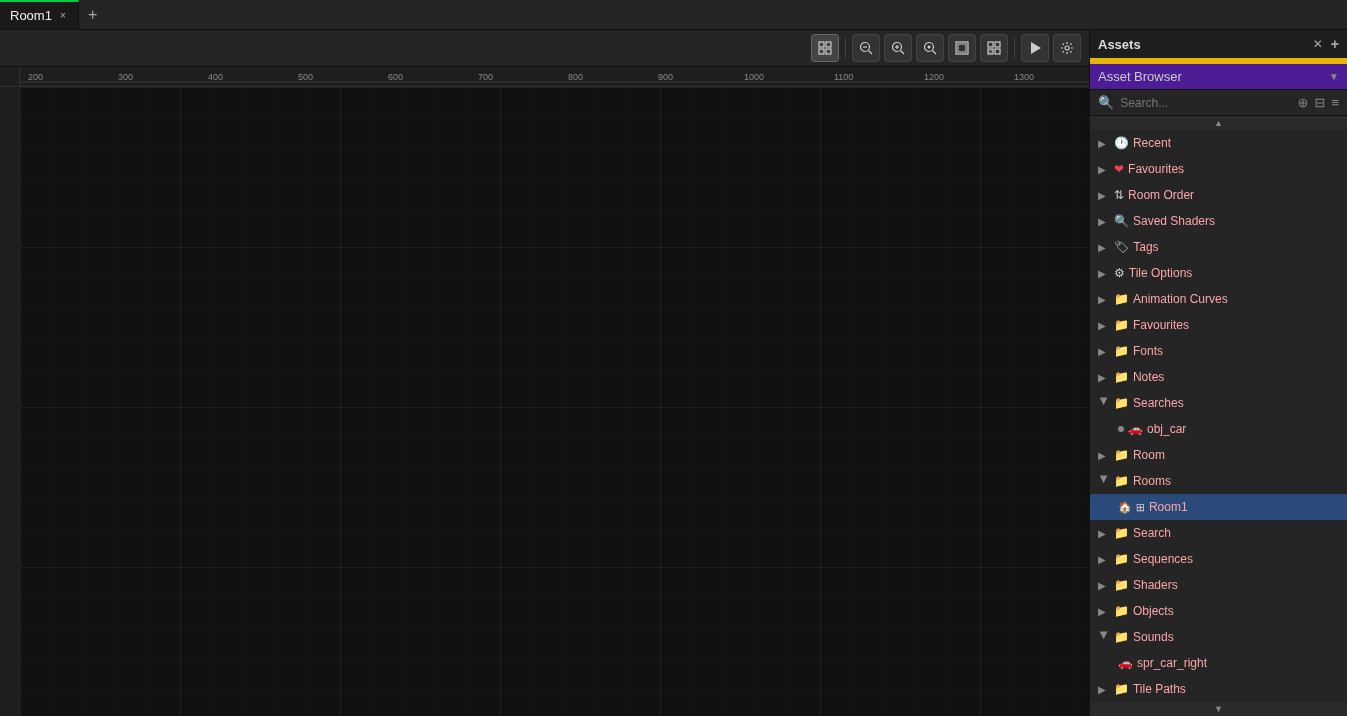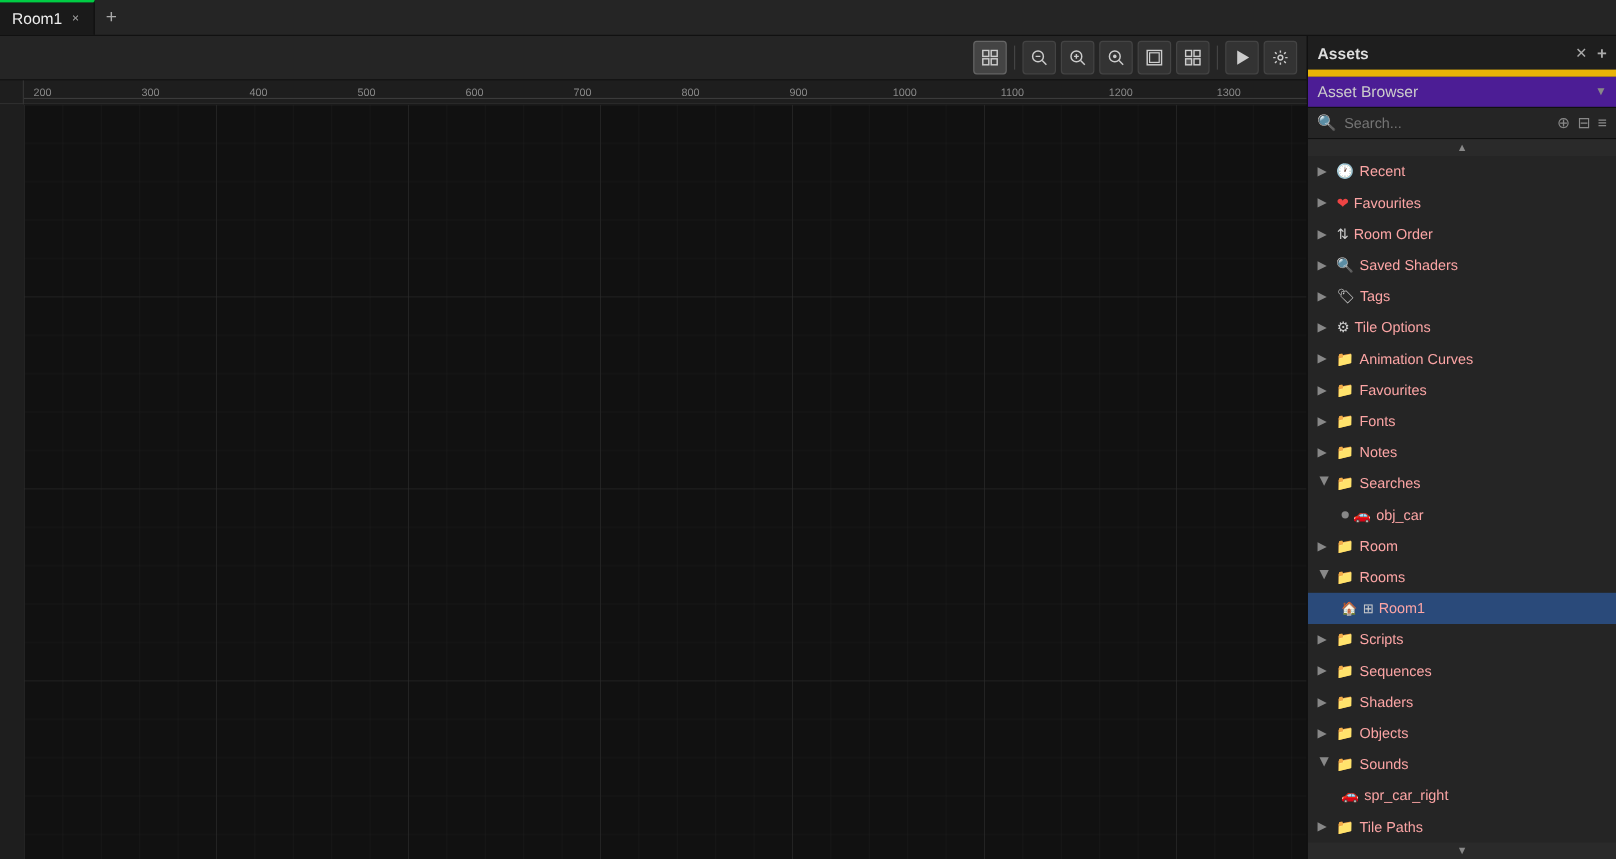--- a/index.html
+++ b/index.html
@@ -534,21 +534,21 @@
 
       <div class="tree-item child1 selected">
         <span class="tree-icon" style="font-size:11px;">🏠</span>
         <span class="tree-icon" style="font-size:11px;">⊞</span>
         <span class="tree-label">Room1</span>
       </div>
 
       <div class="tree-item">
         <span class="tree-arrow">▶</span>
         <span class="tree-icon" style="font-size:12px; color:#8ab;">📁</span>
-        <span class="tree-label">Scripts</span>
+        <span class="tree-label">Search</span>
       </div>
 
       <div class="tree-item">
         <span class="tree-arrow">▶</span>
         <span class="tree-icon" style="font-size:12px; color:#8ab;">📁</span>
         <span class="tree-label">Sequences</span>
       </div>
 
       <div class="tree-item">
         <span class="tree-arrow">▶</span>

